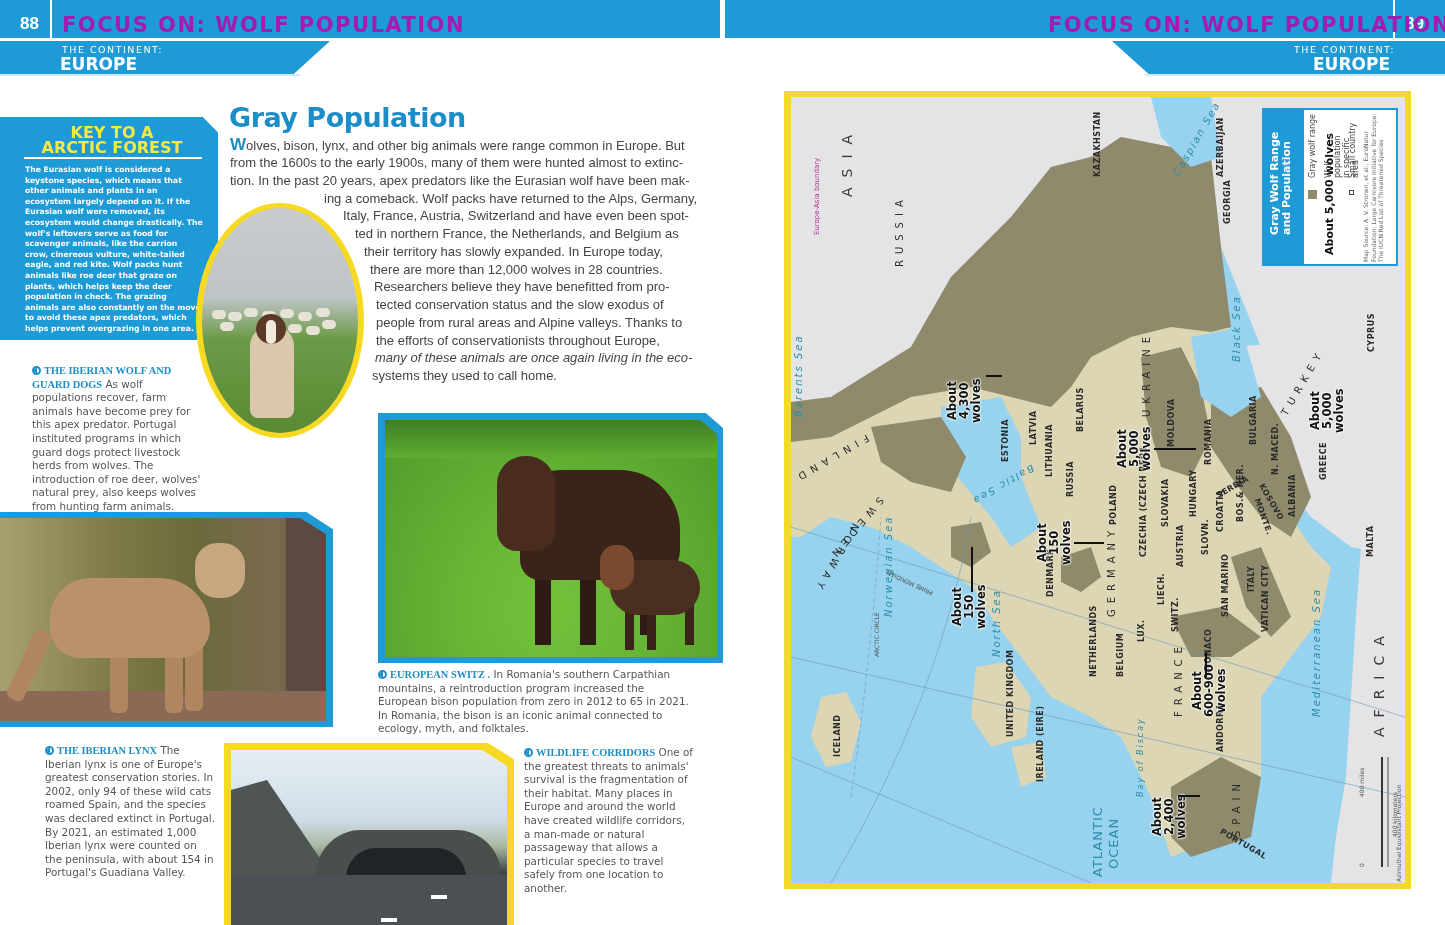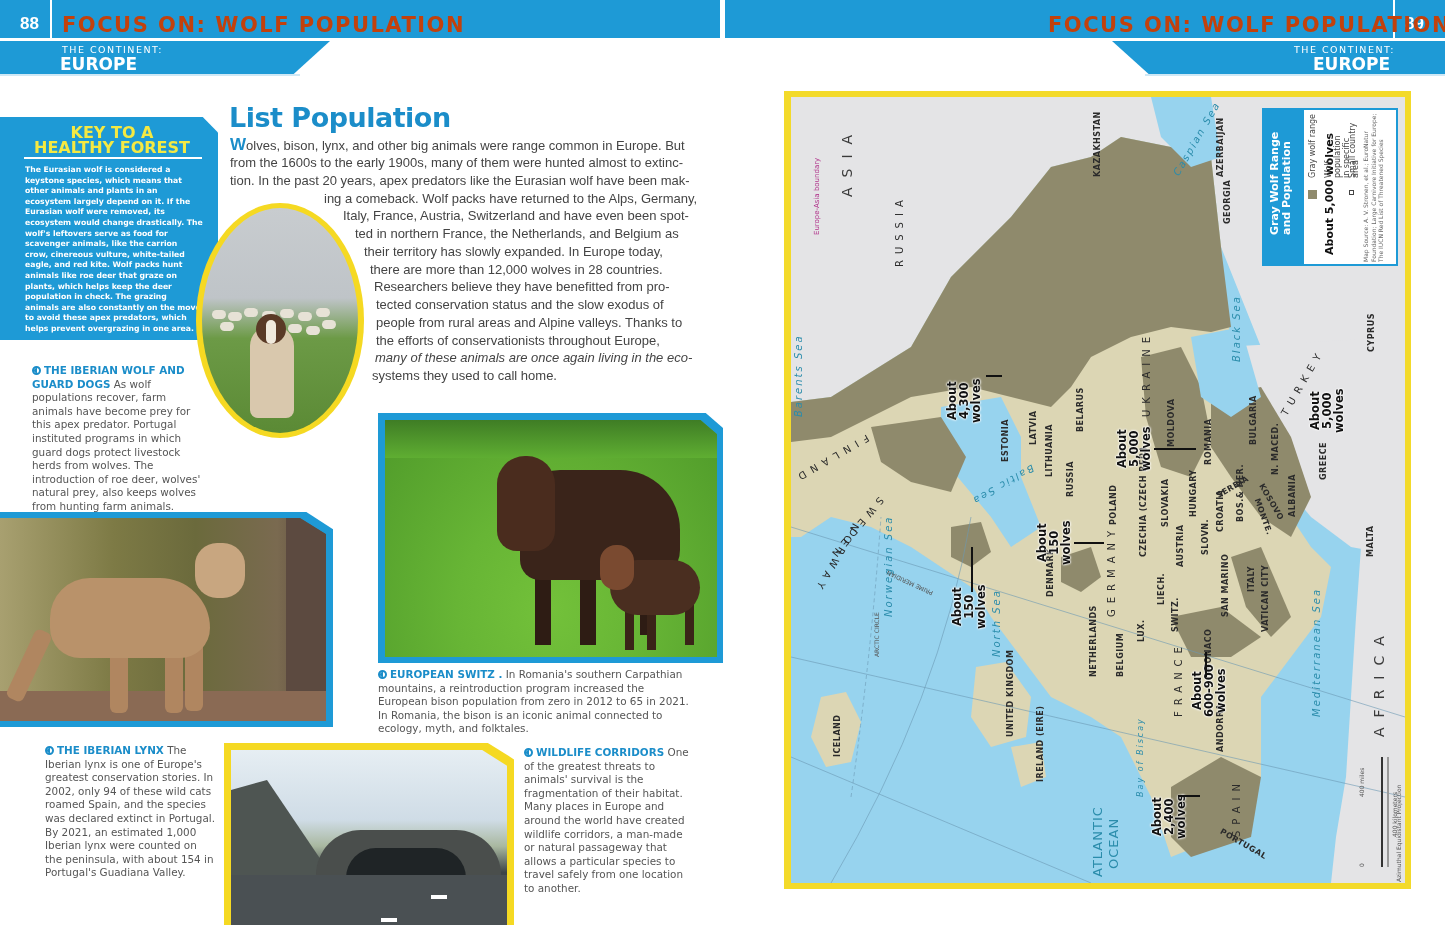--- a/index.html
+++ b/index.html
@@ -13,21 +13,21 @@
   .hdr-line { position: absolute; top: 38px; height: 3px; background: #ffffff; }
   .hdr-sub { position: absolute; top: 41px; height: 33px; background: #1e9ad6; }
   .hdr-sub.left { left: 0; width: 330px; clip-path: polygon(0 0, 100% 0, 89% 100%, 0 100%); }
   .hdr-sub.right { left: 1112px; width: 333px; clip-path: polygon(0 0, 100% 0, 100% 100%, 11% 100%); }
   .hdr-shadow { position: absolute; top: 74px; height: 2px; background: #cfe8f5; }
 
   .page-num { position: absolute; top: 14px; font: bold 17px "Liberation Sans", sans-serif; color: #fff; }
   .page-num.left { left: 20px; }
   .page-num.right { left: 1405px; }
   .page-div { position: absolute; top: 0; width: 2px; height: 38px; background: #ffffff; }
-  .focus-title { position: absolute; top: 13px; font: bold 21px "DejaVu Sans", sans-serif; letter-spacing: 1.5px; color: #c2410c; white-space: nowrap; }
+  .focus-title { position: absolute; top: 13px; font: bold 21px "DejaVu Sans", sans-serif; letter-spacing: 1.5px; color: #a21caf; white-space: nowrap; }
   .focus-title.left { left: 62px; }
   .focus-title.right { left: 1048px; }
   .cont-label { position: absolute; top: 44px; font: 9.5px "DejaVu Sans", sans-serif; letter-spacing: 1.5px; color: #ffffff; white-space: nowrap; }
   .cont-label.left { left: 62px; }
   .cont-label.right { left: 1294px; }
   .cont-name { position: absolute; top: 54px; font: bold 17px "DejaVu Sans", sans-serif; color: #ffffff; white-space: nowrap; }
   .cont-name.left { left: 60px; }
   .cont-name.right { left: 1313px; }
 
   
@@ -37,21 +37,21 @@
   .key-rule { position: absolute; left: 24px; top: 157px; width: 178px; height: 2px; background: #ffffff; }
   .key-text { position: absolute; left: 25px; top: 165px; width: 178px; font: bold 7.7px "DejaVu Sans", sans-serif; line-height: 10.6px; color: #ffffff; }
 
   
   .art-title { position: absolute; left: 229px; top: 102px; font: bold 27px "DejaVu Sans", sans-serif; color: #1b8dc9; letter-spacing: -0.5px; }
   .art-body { position: absolute; font: 13px "Liberation Sans", sans-serif; color: #444; line-height: 17.7px; white-space: nowrap; }
   .dropcap { color: #1b8dc9; font-weight: bold; font-size: 17px; }
 
   
   .caption { position: absolute; font: 10.4px "DejaVu Sans", sans-serif; line-height: 13.6px; color: #555; }
-  .caption .lead { color: #1b8dc9; font-weight: bold; }
+  .caption .lead { color: #1b8dc9; font-weight: bold; font-family: Liberation Serif, serif; }
   .cap-icon { display: inline-block; width: 9px; height: 9px; border: 2px solid #1b8dc9; border-radius: 50%; margin-right: 3px; vertical-align: -1px; position: relative; }
   .cap-icon::after { content: ""; position: absolute; left: 0; top: 0; width: 2.5px; height: 5px; background: #1b8dc9; border-radius: 3px 0 0 3px; }
   .oval-frame { position: absolute; left: 196px; top: 203px; width: 168px; height: 235px; border-radius: 50%; background: #f5d922; }
   .oval-photo { position: absolute; left: 202px; top: 208px; width: 156px; height: 225px; border-radius: 50%; overflow: hidden;
                 background: linear-gradient(180deg, #c8cccf 0%, #bfc4c8 40%, #6c9a46 58%, #5b8a35 100%); }
   .sheep { position: absolute; width: 14px; height: 9px; background: #e7e2d6; border-radius: 6px; }
   .dog { position: absolute; left: 48px; top: 118px; width: 44px; height: 92px; background: #d9c8ad; border-radius: 20px 20px 8px 8px; }
   .dog-head { position: absolute; left: 54px; top: 106px; width: 30px; height: 30px; background: #5a3a26; border-radius: 50%; }
   .dog-face { position: absolute; left: 64px; top: 112px; width: 10px; height: 24px; background: #f0e9dc; border-radius: 5px; }
 
@@ -131,26 +131,26 @@
 <div class="cont-name left">EUROPE</div>
 
 <div class="page-num right">89</div>
 <div class="focus-title right">FOCUS ON: WOLF POPULATION</div>
 <div class="cont-label right">THE CONTINENT:</div>
 <div class="cont-name right">EUROPE</div>
 
 <div class="key-box"></div>
 <div class="key-title">
   <div>KEY TO A</div>
-  <div>HEALTHY FOREST</div>
+  <div>ARCTIC FOREST</div>
 </div>
 <div class="key-rule"></div>
 <div class="key-text">The Eurasian wolf is considered a keystone species, which means that other animals and plants in an ecosystem largely depend on it. If the Eurasian wolf were removed, its ecosystem would change drastically. The wolf's leftovers serve as food for scavenger animals, like the carrion crow, cinereous vulture, white-tailed eagle, and red kite. Wolf packs hunt animals like roe deer that graze on plants, which helps keep the deer population in check. The grazing animals are also constantly on the move to avoid these apex predators, which helps prevent overgrazing in one area.</div>
 
-<div class="art-title">List Population</div>
+<div class="art-title">Gray Population</div>
 <div class="art-body" style="left:230px;top:136px;"><span class="dropcap">W</span><span>olves, bison, lynx, and other big animals were range common in Europe. But</span></div>
 <div class="art-body" style="left:230px;top:154px;">from the 1600s to the early 1900s, many of them were hunted almost to extinc-</div>
 <div class="art-body" style="left:230px;top:172px;">tion. In the past 20 years, apex predators like the Eurasian wolf have been mak-</div>
 <div class="art-body" style="left:324px;top:190px;">ing a comeback. Wolf packs have returned to the Alps, Germany,</div>
 <div class="art-body" style="left:343px;top:207px;">Italy, France, Austria, Switzerland and have even been spot-</div>
 <div class="art-body" style="left:355px;top:225px;">ted in northern France, the Netherlands, and Belgium as</div>
 <div class="art-body" style="left:364px;top:243px;text-align:right;">their territory has slowly expanded. In Europe today,</div>
 <div class="art-body" style="left:370px;top:261px;">there are more than 12,000 wolves in 28 countries.</div>
 <div class="art-body" style="left:374px;top:278px;">Researchers believe they have benefitted from pro-</div>
 <div class="art-body" style="left:376px;top:296px;">tected conservation status and the slow exodus of</div>

